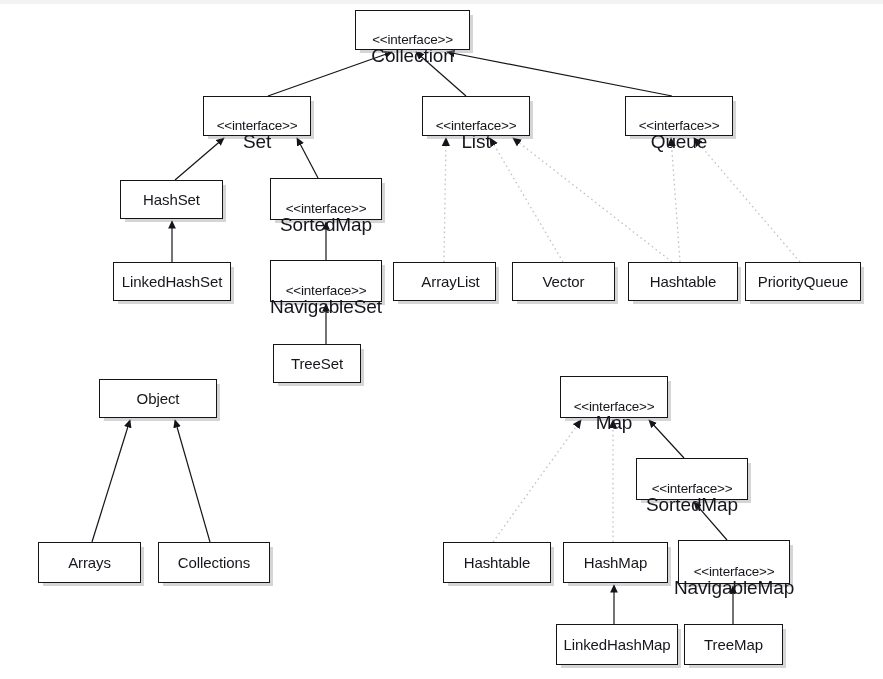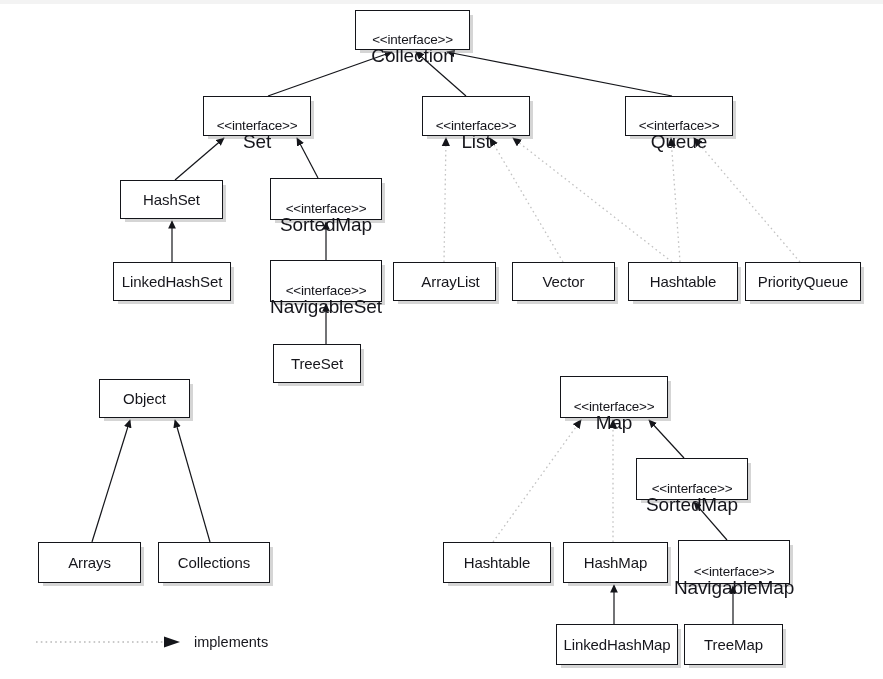--- a/index.html
+++ b/index.html
@@ -148,21 +148,21 @@
       </div>
       <div class="uml-box" style="left: 512px; top: 262px; width: 103px; height: 39px;">
         <div class="uml-title">Vector</div>
       </div>
       <div class="uml-box" style="left: 628px; top: 262px; width: 110px; height: 39px;">
         <div class="uml-title">Hashtable</div>
       </div>
       <div class="uml-box" style="left: 745px; top: 262px; width: 116px; height: 39px;">
         <div class="uml-title">PriorityQueue</div>
       </div>
-      <div class="uml-box" style="left: 99px; top: 379px; width: 91px; height: 39px;">
+      <div class="uml-box" style="left: 99px; top: 379px; width: 118px; height: 39px;">
         <div class="uml-title">Object</div>
       </div>
       <div class="uml-box" style="left: 38px; top: 542px; width: 103px; height: 41px;">
         <div class="uml-title">Arrays</div>
       </div>
       <div class="uml-box" style="left: 158px; top: 542px; width: 112px; height: 41px;">
         <div class="uml-title">Collections</div>
       </div>
       <div class="uml-box iface" style="left: 560px; top: 376px; width: 108px; height: 42px;">
         <div class="uml-stereo">&lt;&lt;interface&gt;&gt;</div>
@@ -183,24 +183,15 @@
         <div class="uml-title">NavigableMap</div>
       </div>
       <div class="uml-box" style="left: 556px; top: 624px; width: 122px; height: 41px;">
         <div class="uml-title">LinkedHashMap</div>
       </div>
       <div class="uml-box" style="left: 684px; top: 624px; width: 99px; height: 41px;">
         <div class="uml-title">TreeMap</div>
       </div>
     </div>
 
-  <div class="legend-row" style="left:36px; top:634px;">
-    <div class="legend-line-box">
-      <svg width="148" height="16" viewBox="0 0 148 16">
-        <line x1="0" y1="8" x2="128" y2="8" stroke="#b9b9b9" stroke-width="1.3" stroke-dasharray="1.6 3.2"></line>
-        <path d="M 128 2.4 L 144 8 L 128 13.6 z" fill="#14151a"></path>
-      </svg>
-    </div>
-    <span class="legend-label">implements</span>
-  </div>
 
 
 </div>
 
 </body></html>

